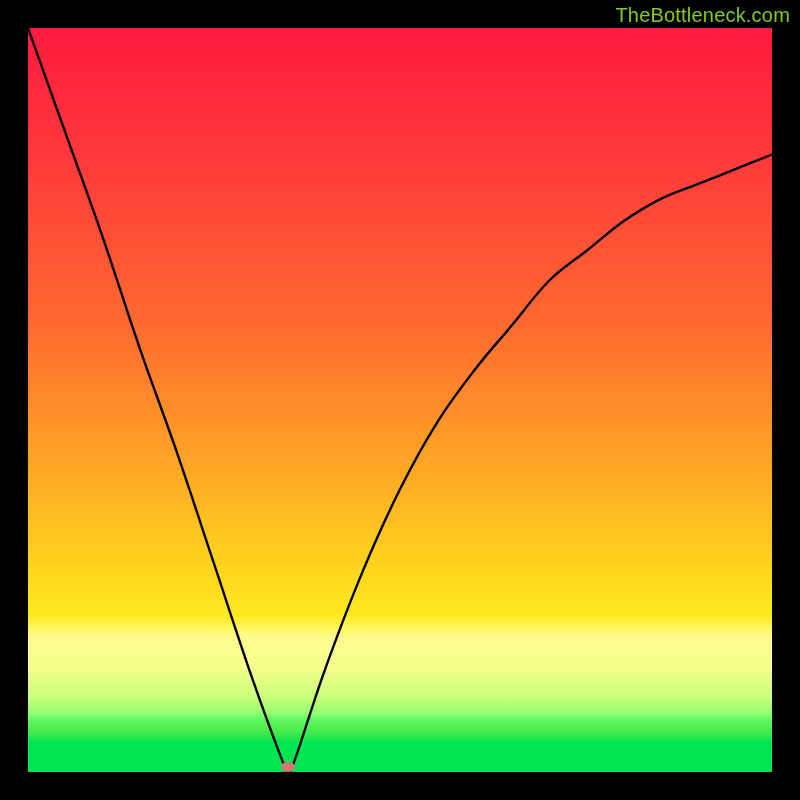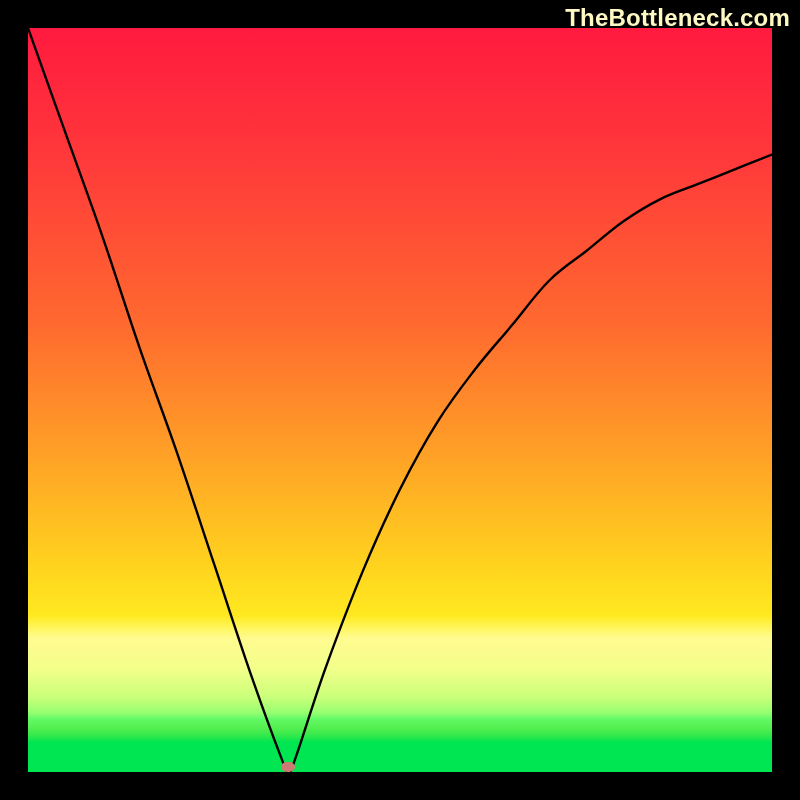--- a/index.html
+++ b/index.html
@@ -14,23 +14,23 @@
   .frame {
     position: relative;
     width: 800px;
     height: 800px;
     background: #000;
   }
   .watermark {
     position: absolute;
     top: 4px;
     right: 10px;
-    color: #fef9c3;
-    font-size: 24px;
-    font-weight: 700;
+    color: #84cc16;
+    font-size: 20px;
+    font-weight: 400;
     letter-spacing: 0.2px;
     user-select: none;
   }
   .plot-area {
     position: absolute;
     left: 28px;
     top: 28px;
     width: 744px;
     height: 744px;
     overflow: hidden;

